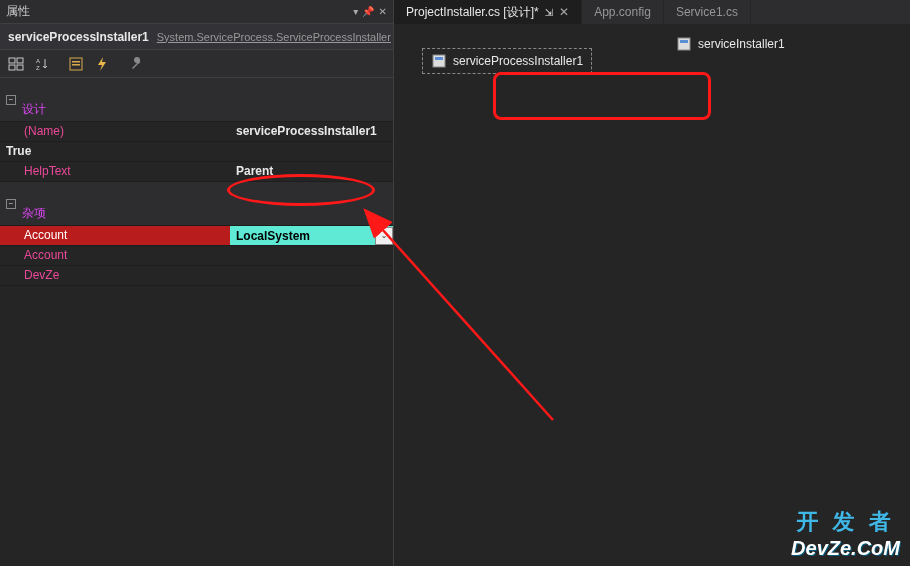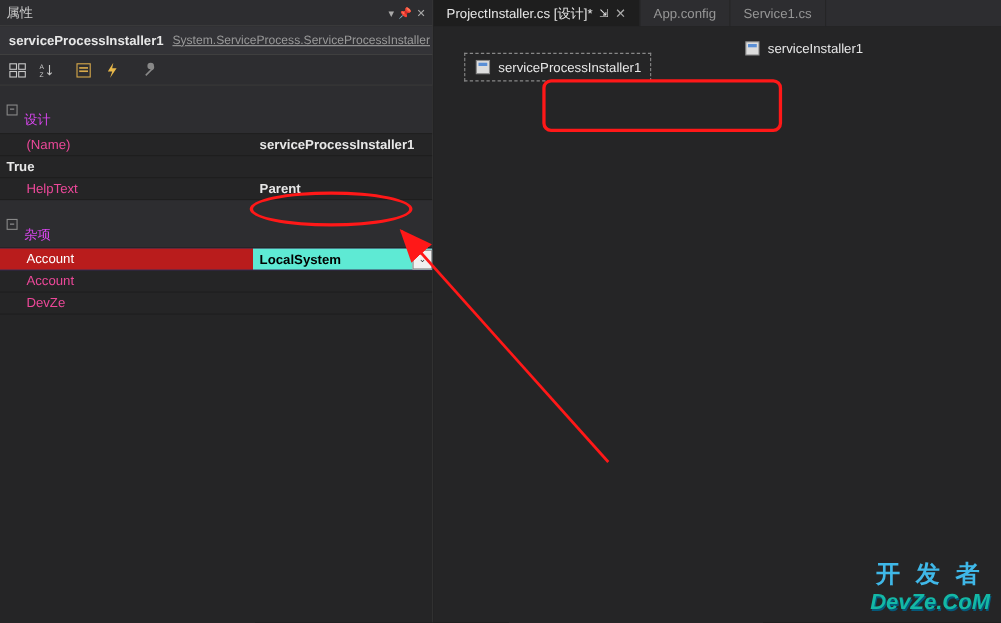--- a/index.html
+++ b/index.html
@@ -53,21 +53,21 @@
 
 
 .designer { flex: 1; background: #252526; position: relative; padding: 14px; }
 .component { position: absolute; display: flex; align-items: center; gap: 6px; color: #e8e8e8; font-size: 12px; }
 .component .glyph { width: 16px; height: 16px; display: flex; align-items:center; justify-content:center; }
 .component.selected { border: 1px dashed #888; padding: 4px 8px; }
 
 
 .watermark { position: absolute; right: 10px; bottom: 6px; text-align: center; font-family: "Arial", sans-serif; pointer-events:none; }
 .watermark .line1 { font-size: 22px; letter-spacing: 4px; color: #3fb8e8; font-weight: bold; }
-.watermark .line2 { font-size: 20px; color: #14b8a6; font-weight: bold; letter-spacing: 0; font-style: italic; text-shadow: 1px 1px 0 #04597a; }
+.watermark .line2 { font-size: 20px; color: #ffffff; font-weight: bold; letter-spacing: 0; font-style: italic; text-shadow: 1px 1px 0 #04597a; }
 </style>
 </head>
 <body>
 
 <div class="left-panel">
   <div class="panel-header">
     <span class="panel-title">属性</span>
     <div class="panel-icons">
       <span>▾</span>
       <span>📌</span>

